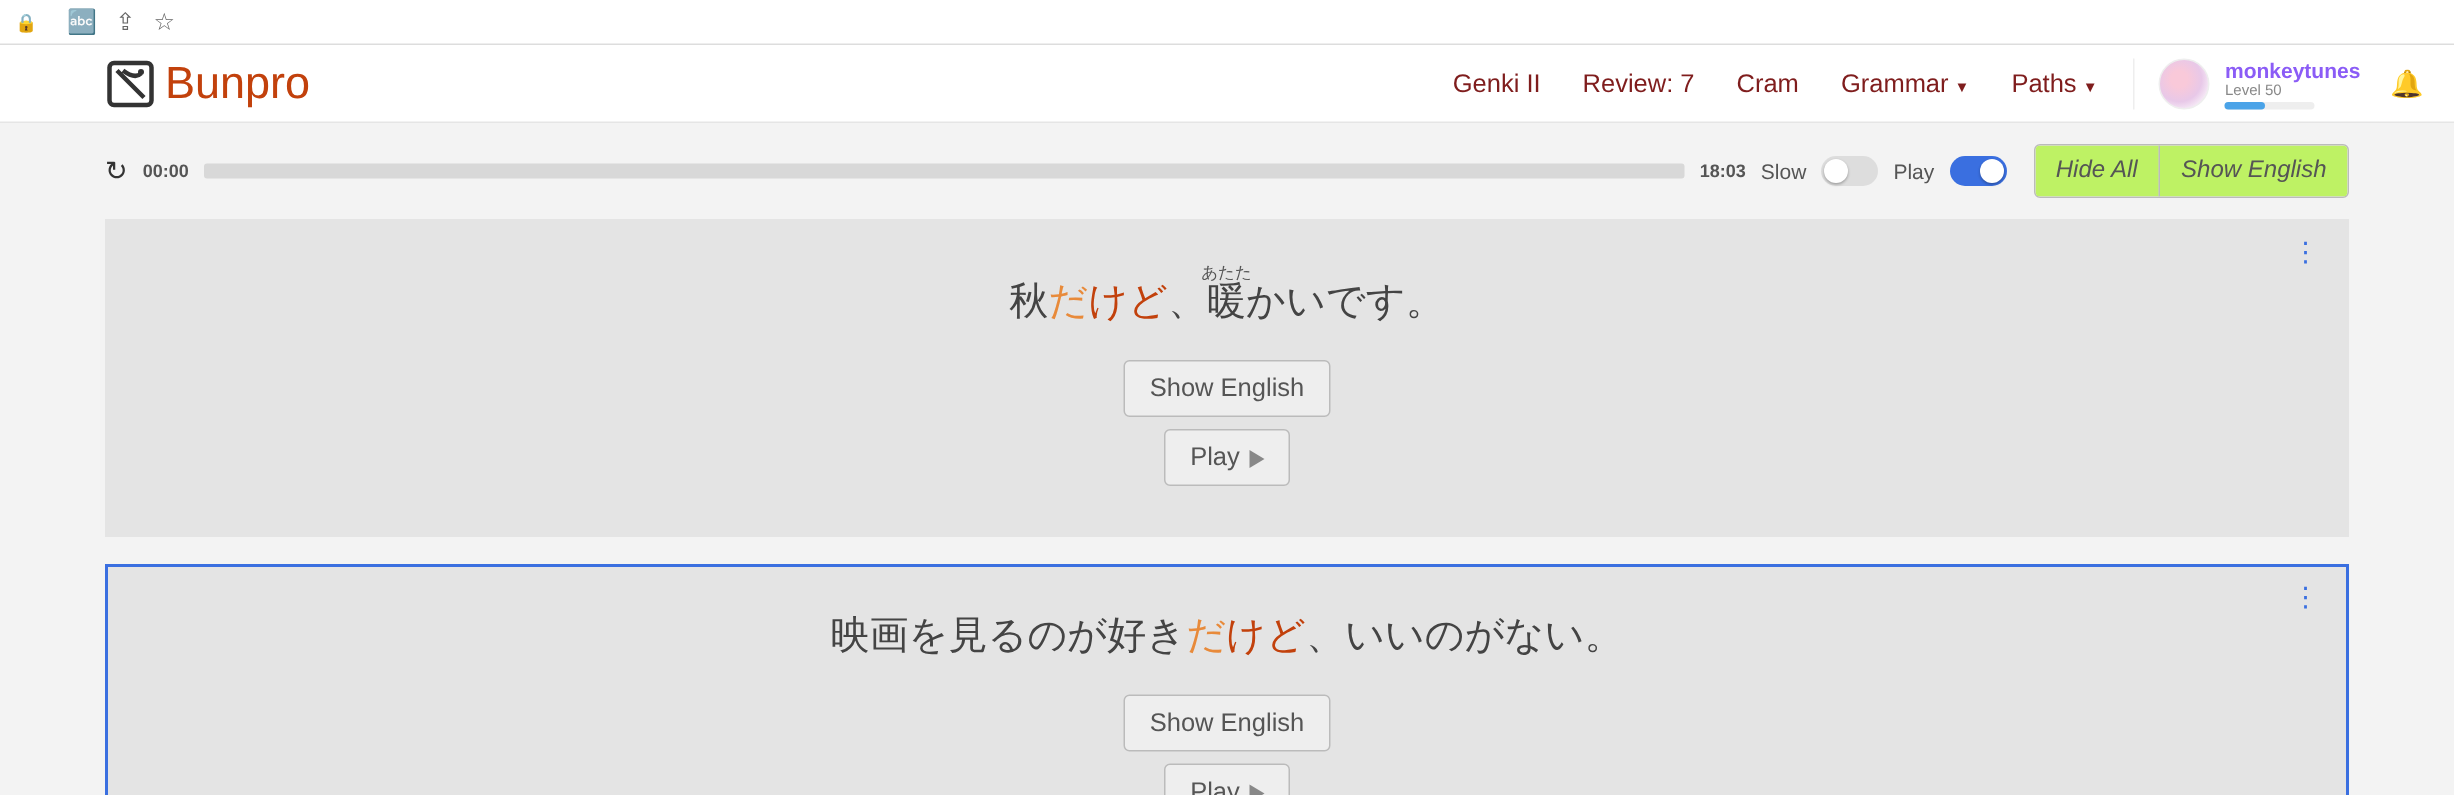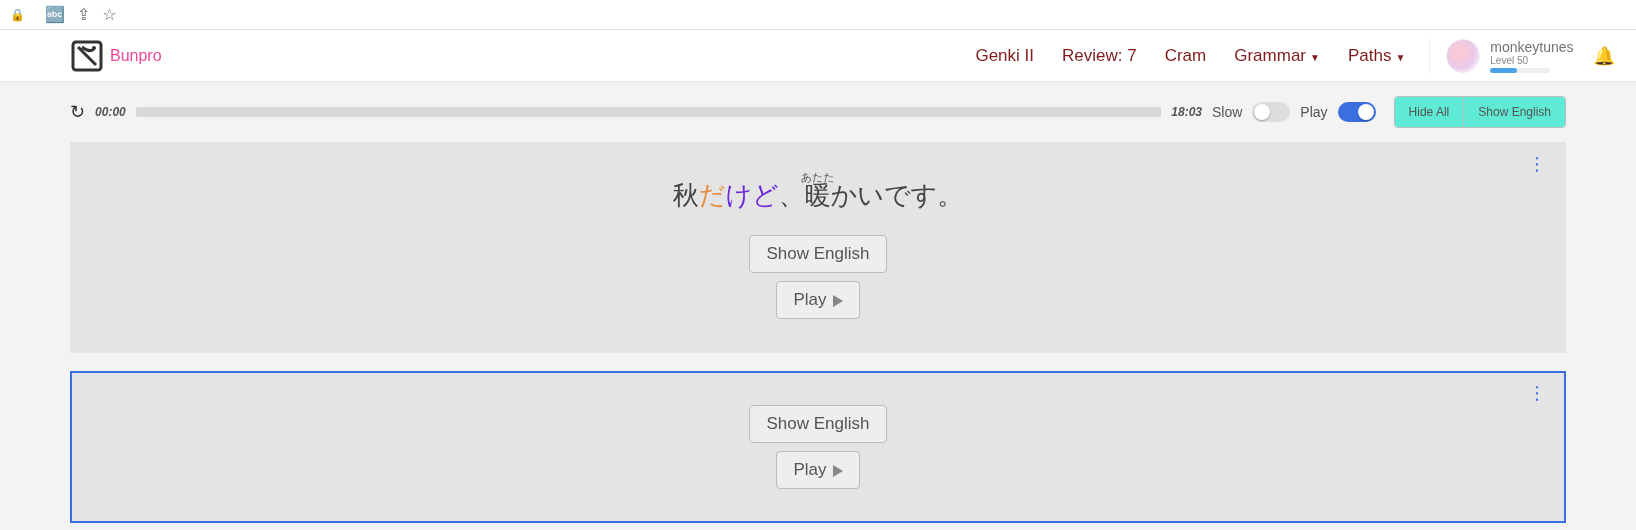--- a/index.html
+++ b/index.html
@@ -2,55 +2,55 @@
 <html><head>
 <meta charset="utf-8">
 <style>
   * { box-sizing: border-box; margin: 0; padding: 0; }
   body { font-family: -apple-system, "Segoe UI", Arial, sans-serif; background: #f3f3f3; color: #444; }
   .addrbar { display:flex; align-items:center; background:#fff; height:30px; border-bottom:1px solid #ddd; padding:0 10px; font-size:13px; color:#555; }
   .addrbar .lock { margin-right:8px; color:#666; font-size:12px; }
   .addrbar .url { flex:1; }
   .addrbar .icon { margin-left:12px; color:#666; font-size:16px; }
   .topnav { display:flex; align-items:center; background:#fff; height:52px; border-bottom:1px solid #e5e5e5; padding:0 20px 0 70px; }
-  .logo { display:flex; align-items:center; font-size:16px; color:#ec4899; font-weight:400; }
+  .logo { display:flex; align-items:center; font-size:30px; color:#c2410c; font-weight:400; }
   .logo svg { margin-right:6px; }
   .spacer { flex:1; }
   .navlink { color:#7f1d1d; font-size:17px; padding:0 14px; cursor:pointer; }
   .navlink .caret { font-size:10px; margin-left:4px; }
   .usersec { display:flex; align-items:center; border-left:1px solid #eee; padding-left:16px; margin-left:10px; }
   .avatar { width:34px; height:34px; border-radius:50%; background:radial-gradient(circle at 40% 40%, #f9c9d9 20%, #e8c8e8 55%, #fff 90%); border:1px solid #eee; margin-right:10px; }
-  .uname { font-size:14px; font-weight:400; color:#737373; }
+  .uname { font-size:14px; font-weight:700; color:#8b5cf6; }
   .ulevel { font-size:10px; color:#888; }
   .ubar { width:60px; height:5px; background:#eee; border-radius:3px; margin-top:2px; position:relative; }
   .ubar::after { content:""; position:absolute; left:0; top:0; height:100%; width:45%; background:#4aa3e8; border-radius:3px; }
   .bell { margin-left:20px; color:#555; font-size:18px; }
 
   .page { padding:0 70px 20px; }
   .controls { display:flex; align-items:center; padding:14px 0; gap:10px; }
   .reload { font-size:18px; color:#333; cursor:pointer; }
-  .time { font-size:12px; color:#555; font-weight:600;font-style:italic; }
+  .time { font-size:12px; color:#555; font-weight:600; }
   .pbar { flex:1; height:10px; background:#d8d8d8; border-radius:2px; }
   .tog-lbl { font-size:14px; color:#555; }
   .toggle { width:38px; height:20px; border-radius:10px; position:relative; cursor:pointer; }
   .toggle .knob { width:16px; height:16px; border-radius:50%; background:#fff; position:absolute; top:2px; box-shadow:0 1px 2px rgba(0,0,0,.3); }
   .toggle.off { background:#ddd; }
   .toggle.off .knob { left:2px; }
   .toggle.on { background:#3a6fe0; }
   .toggle.on .knob { right:2px; }
   .btngroup { display:flex; border:1px solid #bbb; border-radius:4px; overflow:hidden; margin-left:8px; }
-  .btngroup .btn { padding:8px 14px; font-size:12px; color:#555; background:#5eead4; border-left:1px solid #bbb; cursor:pointer; }
+  .btngroup .btn { padding:8px 14px; font-size:16px; color:#555; background:#bef264; border-left:1px solid #bbb; cursor:pointer;font-style:italic; }
   .btngroup .btn:first-child { border-left:none; }
 
   .card { background:#e4e4e4; padding:28px 20px; margin-bottom:18px; position:relative; text-align:center; border:2px solid transparent; }
   .card.selected { border:2px solid #3a6fe0; }
   .dots { position:absolute; right:18px; top:18px; color:#3a6fe0; font-size:18px; cursor:pointer; letter-spacing:0; line-height:4px; }
   .sentence { font-size:26px; color:#444; margin-bottom:18px; }
   .grammar-da { color:#e88a3a; }
-  .grammar-kedo { color:#6d28d9; }
+  .grammar-kedo { color:#c2410c; }
   ruby rt { font-size:11px; color:#555; }
   .cardbtn { display:inline-block; background:#eee; border:1px solid #bbb; border-radius:4px; padding:8px 16px; font-size:17px; color:#555; cursor:pointer; margin:4px; }
   .playicon { display:inline-block; width:0; height:0; border-left:10px solid #888; border-top:6px solid transparent; border-bottom:6px solid transparent; margin-left:6px; vertical-align:middle; }
 </style>
 </head>
 <body>
 
 <div class="addrbar">
   <span class="lock">🔒</span>
   <span class="icon">🔤</span>
@@ -114,18 +114,21 @@
       <span>秋</span><span class="grammar-da">だ</span><span class="grammar-kedo">けど</span><span>、</span><ruby><span>暖</span><rt>あたた</rt></ruby><span>かいです。</span>
     </div>
     <div class="cardbtn">Show English</div><br>
     <div class="cardbtn">
       <span>Play</span><span class="playicon"></span>
     </div>
   </div>
 
   <div class="card selected">
     <div class="dots">⋮</div>
+    <div class="sentence">
+      <span>映画を見るのが好き</span><span class="grammar-da">だ</span><span class="grammar-kedo">けど</span><span>、いいのがない。</span>
+    </div>
     <div class="cardbtn">Show English</div><br>
     <div class="cardbtn">
       <span>Play</span><span class="playicon"></span>
     </div>
   </div>
 </div>
 
 </body></html>

